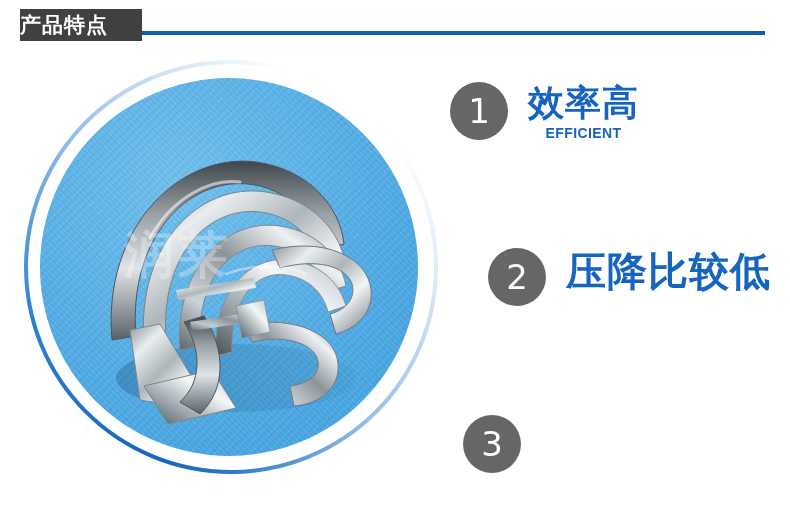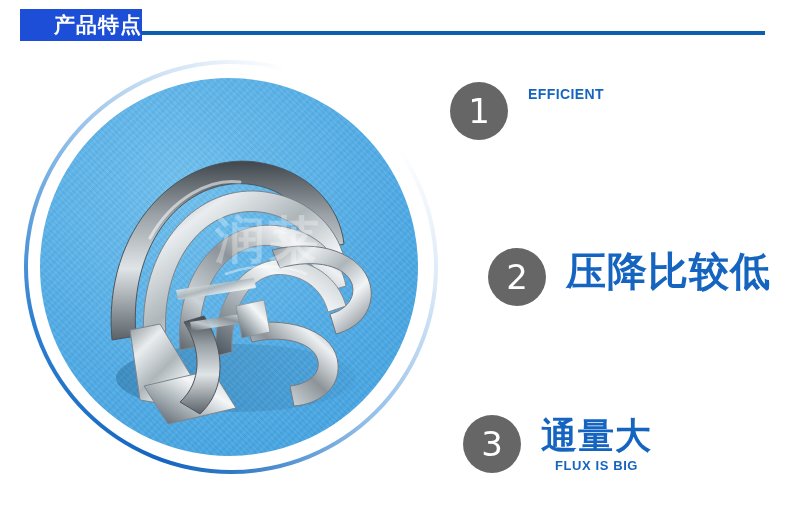--- a/index.html
+++ b/index.html
@@ -37,24 +37,24 @@
     width: 745px;
     height: 4px;
     background: #0D5DB0;
   }
   .header-tab {
     position: absolute;
     left: 20px;
     top: 9px;
     width: 122px;
     height: 32px;
-    background: #1d4ed8;
+    background: #404040;
     display: flex;
     align-items: center;
-    justify-content: flex-end;
+    justify-content: flex-start;
   }
   .header-tab-label {
     color: #ffffff;
     font-size: 21px;
     font-weight: bold;
     letter-spacing: 1px;
     line-height: 1;
     font-family: "DejaVu Sans", "Liberation Sans", sans-serif;
   }
 
@@ -108,29 +108,28 @@
       repeating-linear-gradient(-45deg, rgba(255,255,255,0.035) 0 3px, rgba(0,0,0,0.015) 3px 6px);
   }
   .product-svg {
     position: absolute;
     left: 0;
     top: 0;
   }
   .watermark {
     position: absolute;
     left: 84px;
-    top: 135px;
+    top: 150px;
     width: 290px;
     height: 120px;
     color: rgba(255,255,255,0.30);
     font-size: 50px;
     font-weight: bold;
     letter-spacing: 4px;
     line-height: 1.1;
-    text-align: center;
     pointer-events: none;
     font-family: "DejaVu Sans", "Liberation Sans", sans-serif;
   }
 
   
   .features {
     position: absolute;
     left: 445px;
     top: 60px;
     width: 340px;
@@ -281,33 +280,30 @@
 
       <div class="watermark">润莱</div>
     </div>
   </div>
 
   <div class="features">
 
     <div class="feature feature-1">
       <div class="num-badge">1</div>
       <div class="feature-text">
+        <div class="cn-title">效率高</div>
         <div class="en-sub">EFFICIENT</div>
       </div>
     </div>
 
     <div class="feature feature-2">
       <div class="num-badge">2</div>
       <div class="feature-text">
         <div class="cn-title">压降比较低</div>
       </div>
     </div>
 
     <div class="feature feature-3">
       <div class="num-badge">3</div>
-      <div class="feature-text">
-        <div class="cn-title">通量大</div>
-        <div class="en-sub">FLUX IS BIG</div>
-      </div>
     </div>
 
   </div>
 </div>
 
 </body></html>

